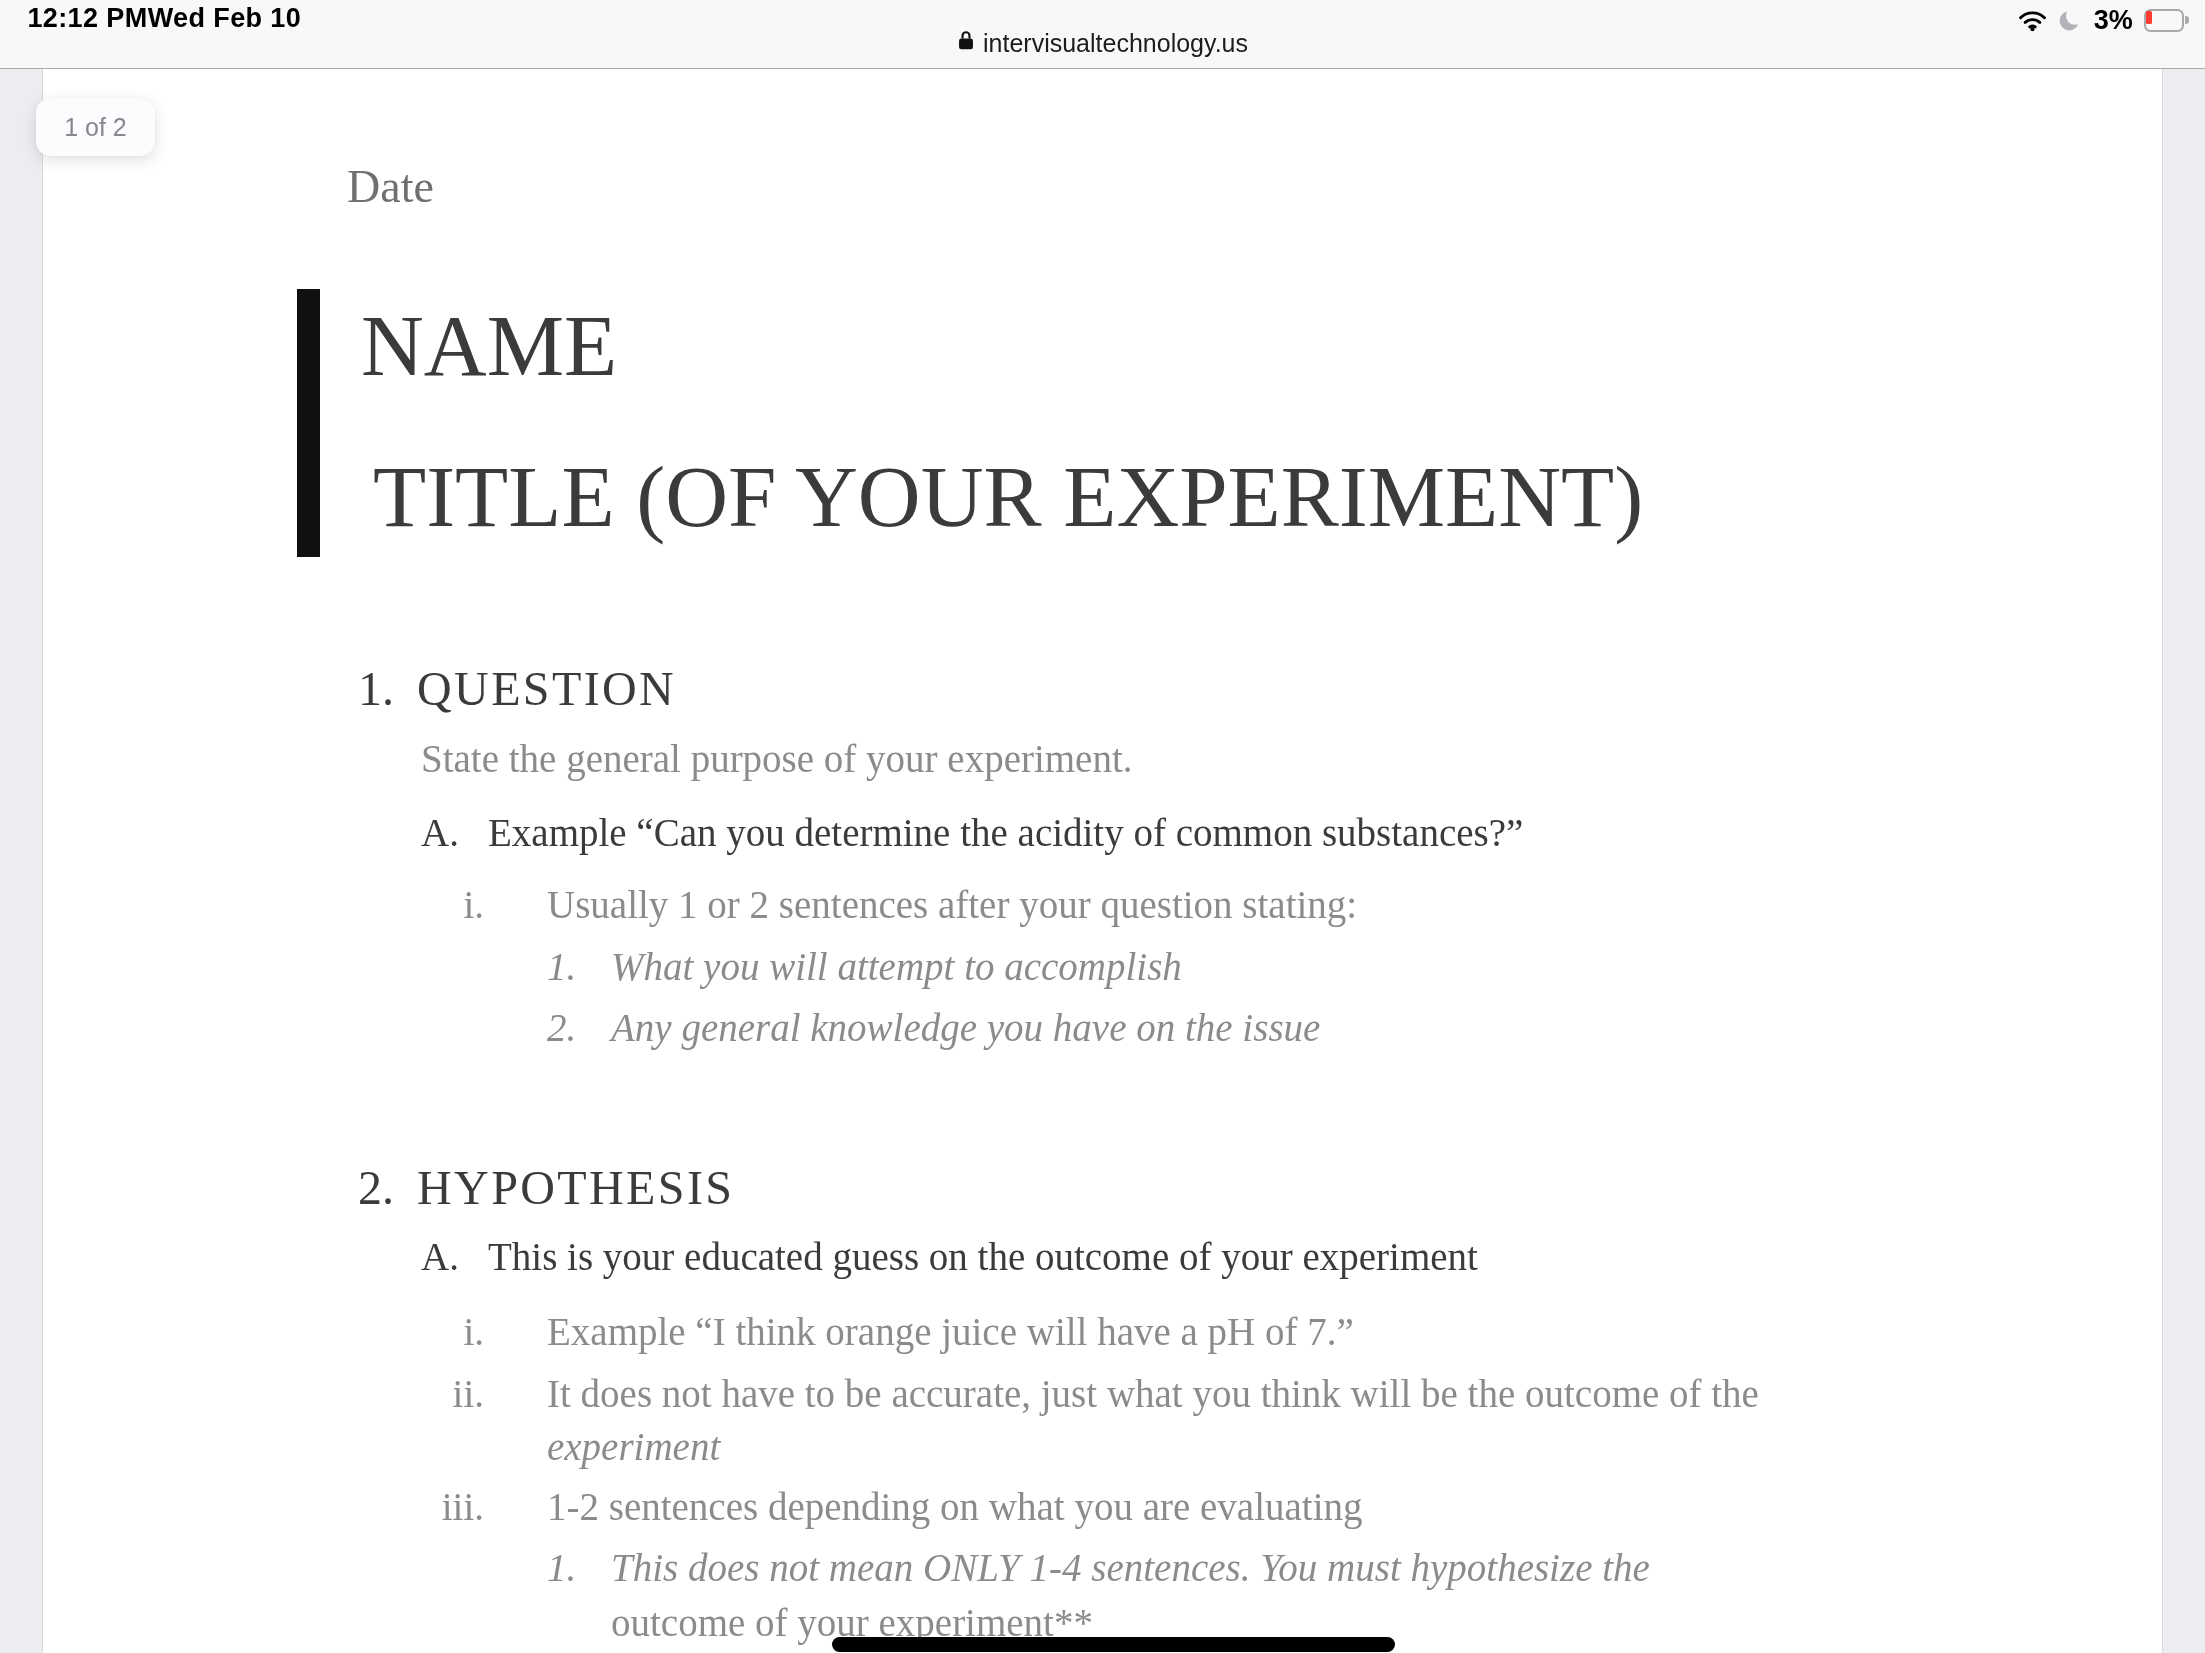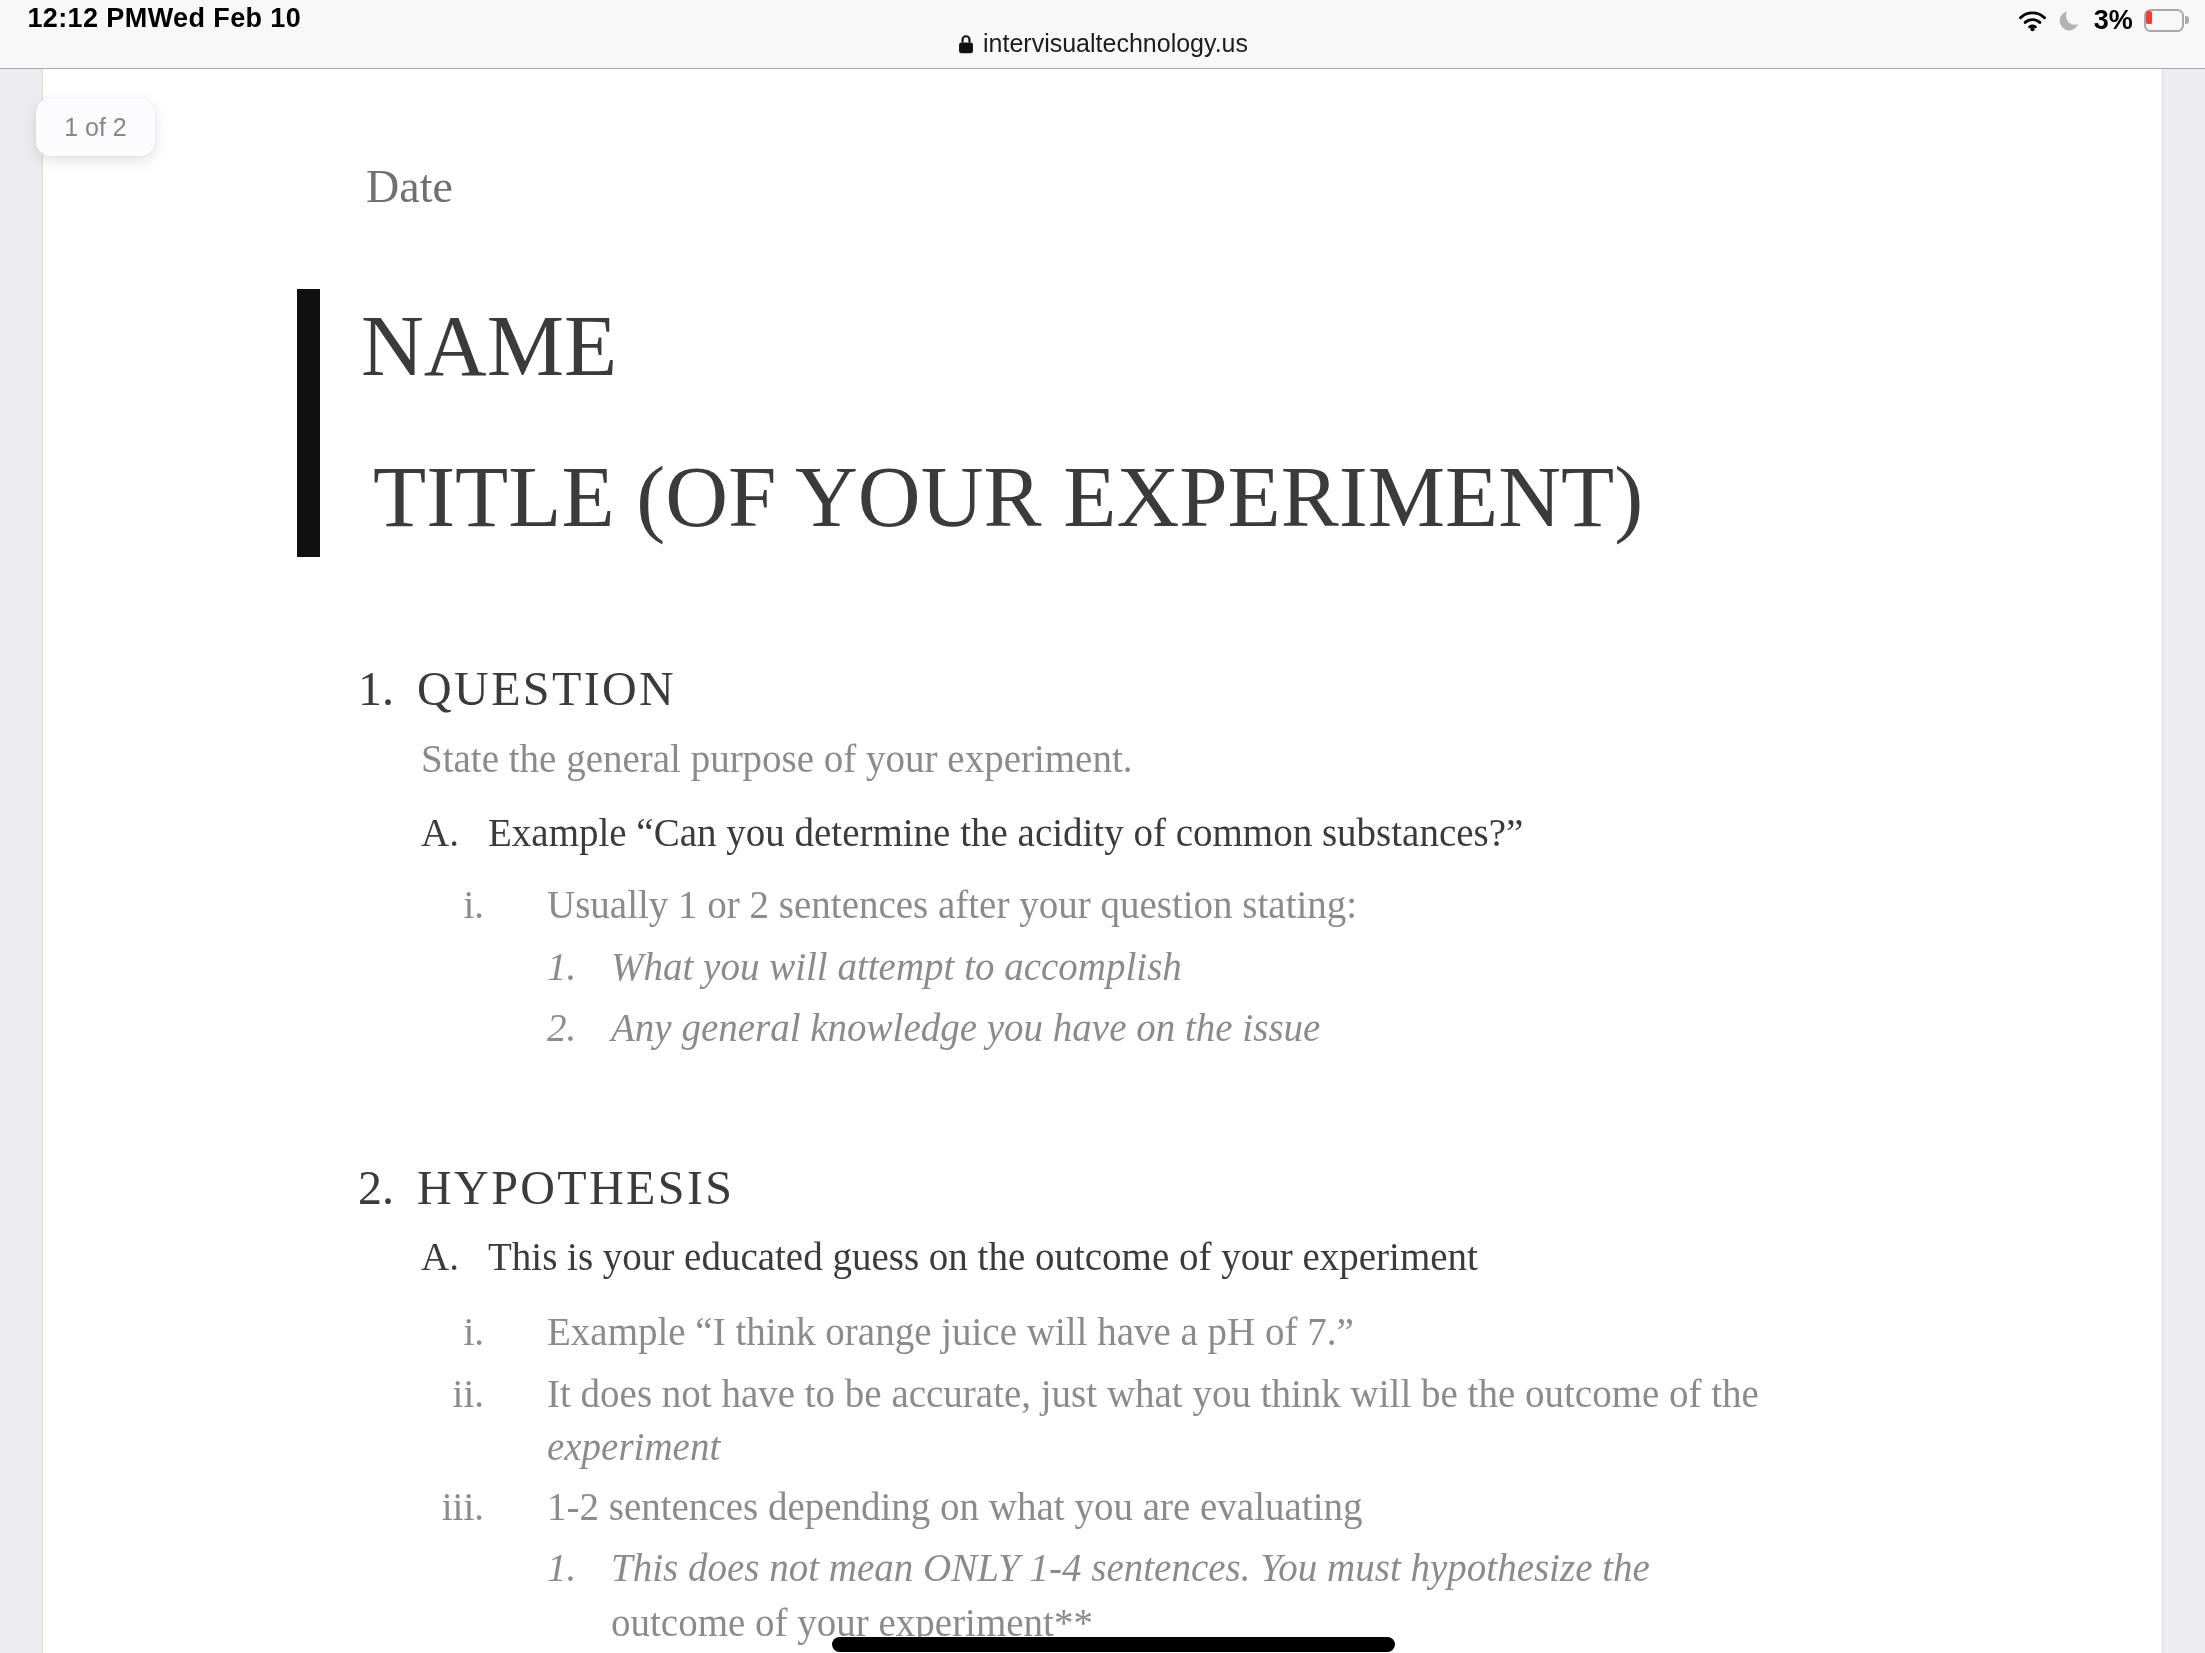--- a/index.html
+++ b/index.html
@@ -21,21 +21,21 @@
   }
   .battery { position:relative; width:45px; height:22.6px; display:inline-block; }
   .battery-body { position:absolute; left:0; top:0; width:40px; height:22.6px;
     border:2px solid #a9a9ad; border-radius:6.5px; background:#f8f8f8; }
   .battery-fill { position:absolute; left:2.4px; top:2.4px; width:5.7px; height:13px;
     background:#ff3b30; border-radius:1.6px; }
   .battery-cap { position:absolute; right:0; top:7.3px; width:4px; height:8px;
     background:#a9a9ad; border-radius:0 3.2px 3.2px 0; }
   .urlbar {
     position:absolute; left:50%; top:29px; transform:translateX(-50%);
-    display:flex; align-items:center; gap:9px; cursor:pointer;
+    display:flex; align-items:flex-start; gap:9px; cursor:pointer;
   }
   .urlbar .url-text { font-size:25px; color:#1c1c1e; }
 
   
   .page {
     position:absolute; left:42px; top:69px; width:2121px; height:1584px;
     background:#ffffff; border-left:0.8px solid #dadade; border-right:0.8px solid #dadade;
     z-index:1;
   }
   .pager-pill {
@@ -50,21 +50,21 @@
   .doc { position:absolute; left:0; top:0; width:2205px; height:1653px; z-index:10;
     font-family:"Liberation Serif", serif; pointer-events:none; }
   .line { position:absolute; left:0; right:0; white-space:nowrap; }
   .line span { position:absolute; white-space:nowrap; }
 
   .c-dark { color:#3b3b3b; }
   .c-gray { color:#8b8b8b; }
   .c-date { color:#707070; }
 
   .l-date   { top:160px;  font-size:46px; }
-  .l-date span { left:366px;text-align:right; }
+  .l-date span { left:347px;text-align:right; }
 
   .name-bar { position:absolute; left:297px; top:289px; width:22.6px; height:268px;
     background:#101010; z-index:11; }
   .l-name  { top:295px; font-size:87px; }
   .l-name span { left:361px;text-align:center; }
   .l-title { top:446px; font-size:87px; }
   .l-title span { left:361px;margin-left:12px; }
 
   .h-line { font-size:48px; }
   .h-line .num { left:358px; }

